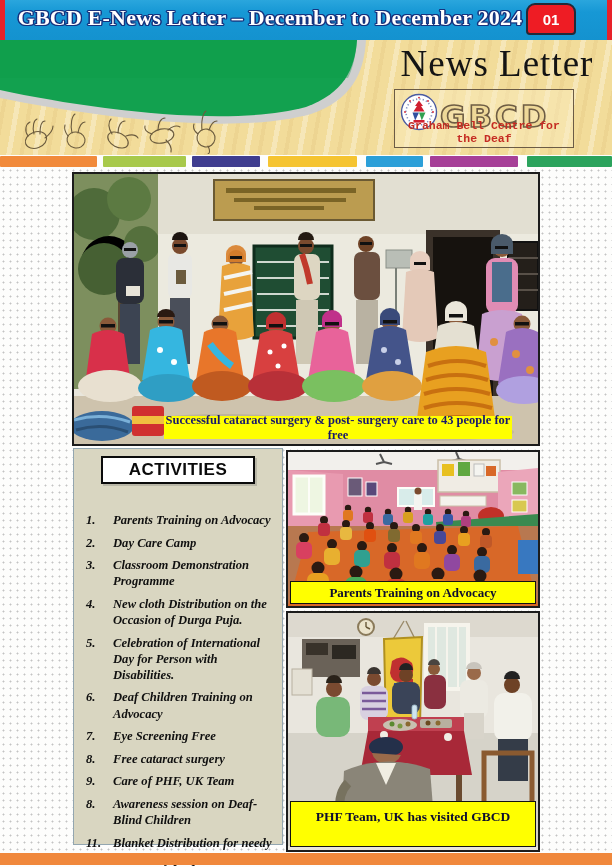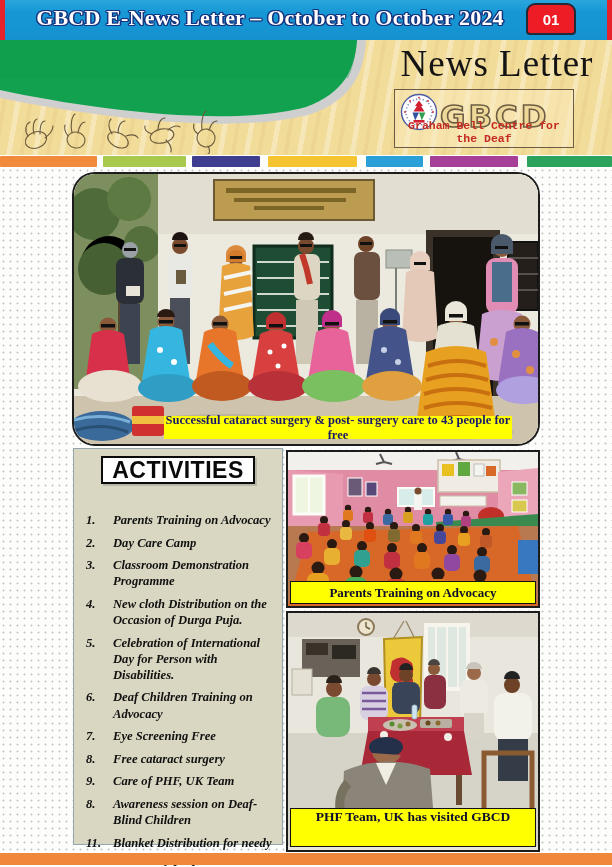--- a/index.html
+++ b/index.html
@@ -67,40 +67,40 @@
   .gbcd-org {
     position:absolute; left:0; bottom:2px; width:100%; text-align:center;
     font-family:Liberation Mono, monospace; font-weight:bold; font-size:11.5px; color:#c52b22;
   }
   .hands-svg { position:absolute; left:16px; top:66px; }
   
   .bars-row { position:absolute; left:0; top:156px; width:612px; height:11px; }
   .bar { position:absolute; top:0; height:11px; border-radius:1px; }
   
   .photo-frame { position:absolute; border:2px solid #1c1c1c; background:#e8e5dc; overflow:hidden; }
-  .photo1 { left:72px; top:172px; width:464px; height:270px;border-radius:23px; }
+  .photo1 { left:72px; top:172px; width:464px; height:270px; }
   .photo2 { left:286px; top:450px; width:250px; height:154px; }
   .photo3 { left:286px; top:611px; width:250px; height:237px; }
   .photo-svg { position:absolute; left:0; top:0; }
   .caption {
     position:absolute; background:#ffff00; display:flex; align-items:center; justify-content:center;
     font-family:"Liberation Serif", serif; font-weight:bold; text-align:center;
   }
   .cap1 { left:90px; bottom:5px; width:348px; height:23px; font-size:12.5px; color:#18186e; }
   .cap2 { left:2px; right:2px; bottom:2px; height:21px; font-size:13px; color:#0d0d30; border:1.5px solid #111; }
-  .cap3 { left:2px; right:2px; bottom:3px; height:37px; font-size:13.5px; color:#0d0d30; border:1.5px solid #111; align-items:flex-start; }
+  .cap3 { left:2px; right:2px; bottom:3px; height:37px; font-size:13.5px; color:#0d0d30; border:1.5px solid #111; align-items:flex-start; padding-top:7px; }
   
   .activities-panel {
     position:absolute; left:73px; top:448px; width:210px; height:397px;
     background:#d9d6c1; border:1px solid #93a6b0; box-sizing:border-box;
   }
   .activities-title-box {
     margin:7px auto 0 auto; width:150px; height:24px; background:#ffffff;
     border:2px solid #0a0a0a; display:flex; align-items:center; justify-content:center;
-    font-family:"Liberation Sans", sans-serif; font-weight:bold; font-size:23px;
+    font-family:"Liberation Sans", sans-serif; font-weight:bold; font-size:17px;
     color:#0a0a0a; letter-spacing:0.5px; box-shadow:2px 2px 0 rgba(90,90,90,0.25);
   }
   .activities-list { margin:28px 0 0 0; padding:0 10px 0 12px; list-style:none; }
   .activity-item {
     display:flex; margin-bottom:6.5px;
     font-family:"Liberation Serif", serif; font-weight:bold; font-style:italic;
     font-size:12.6px; line-height:1.28; color:#101010;
   }
   .activity-num { width:27px; flex:0 0 27px; }
   .activity-text { flex:1; }
@@ -109,21 +109,21 @@
 </style>
 </head>
 <body>
 
 <div class="page">
   <div class="dotted-bg"></div>
 
   <div class="header-strip">
     <div class="edge-red left"></div>
     <div class="edge-red right"></div>
-    <div class="strip-title">GBCD E-News Letter – October to October 2024</div>
+    <div class="strip-title">GBCD E-News Letter – December to December 2024</div>
     <div class="page-badge">01</div>
   </div>
 
   <div class="header-main">
     <svg class="swoosh-svg" width="372" height="96" viewBox="0 0 372 96">
       <path d="M0,0 H366 C364,34 351,60 311,74 C232,96 90,76 0,58 Z" fill="#cfcfcf"></path>
       <path d="M0,0 H357 C355,29 344,53 306,67 C229,88 88,69 0,50 Z" fill="#12a14f"></path>
       <path d="M0,0 H357 C356,14 353,28 348,38 L0,38 Z" fill="#0f9a49" opacity="0.35"></path>
     </svg>
     <div class="masthead-title">News Letter</div>

